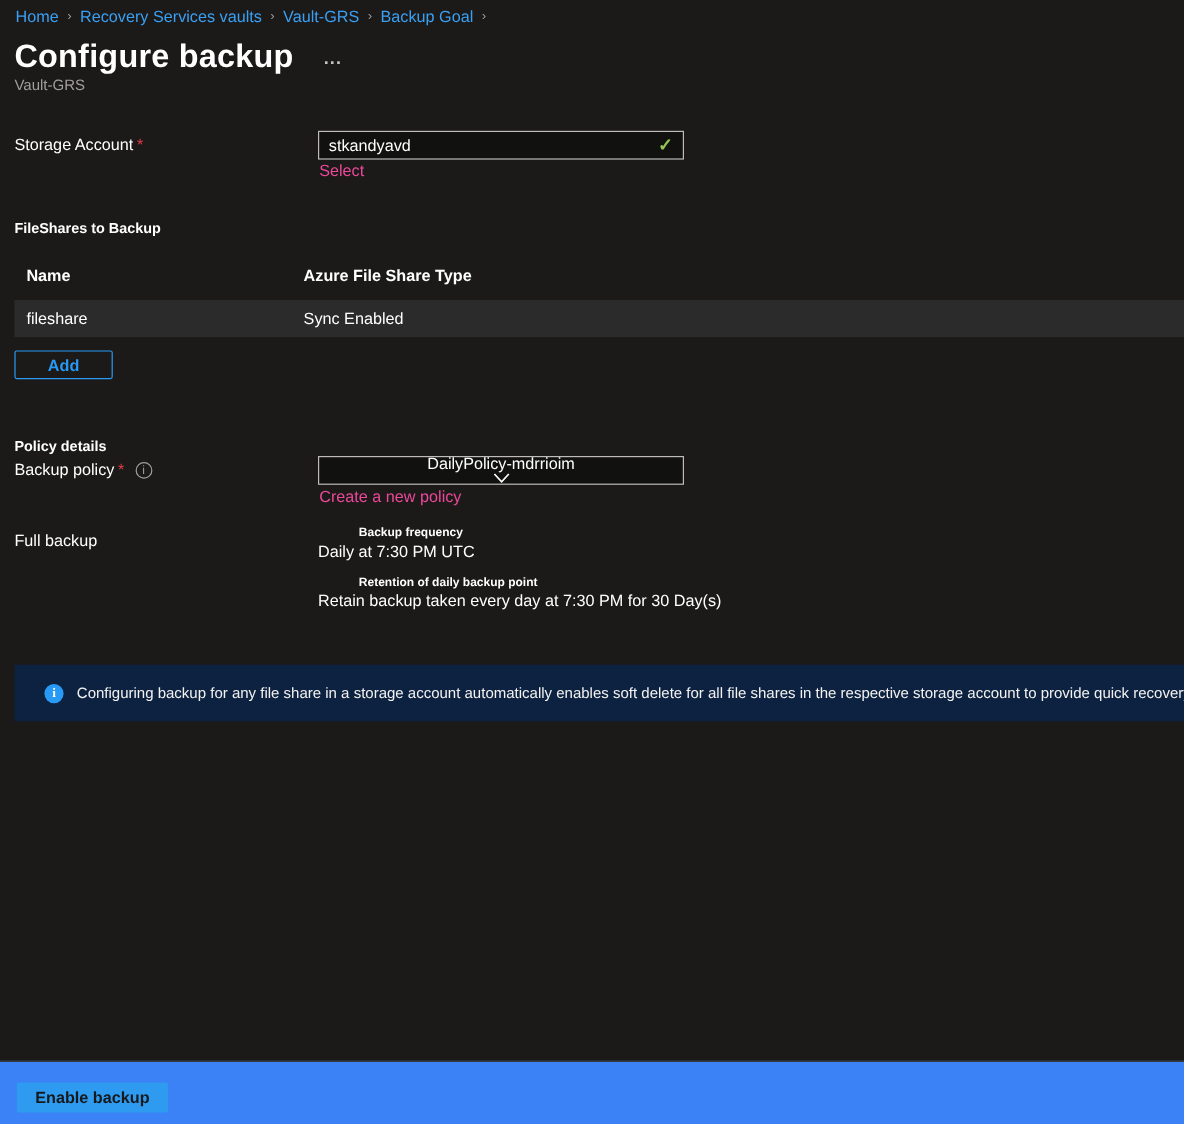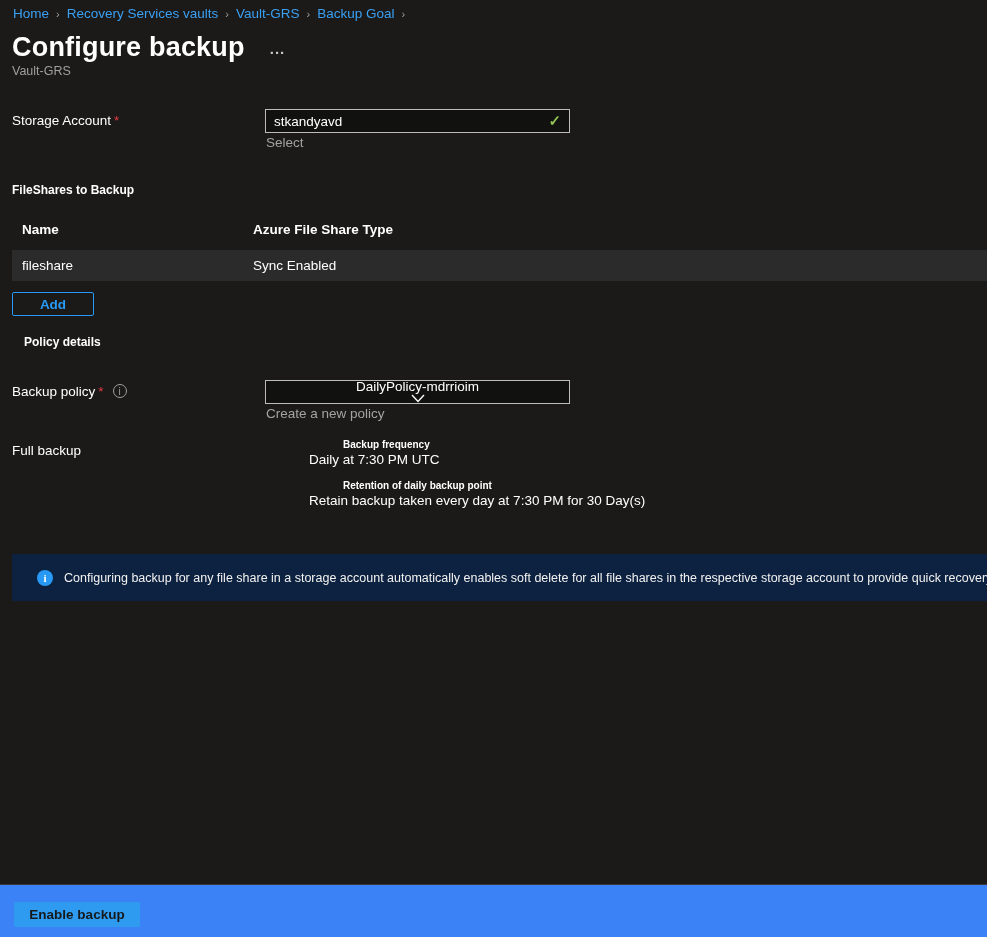--- a/index.html
+++ b/index.html
@@ -48,21 +48,21 @@
     border: 1px solid #bebbb8;
     background: #111110;
     padding: 0 8px;
   }
   .input-box input {
     flex: 1; background: transparent; border: none; outline: none;
     color: #ffffff; font-size: 13.5px; font-family: "Liberation Sans", sans-serif;
   }
   .check-icon { color: #92c353; font-size: 15px; font-weight: 700; flex-shrink: 0; }
 
-  .link { color: #a3a3a3; font-size: 13.5px; cursor: pointer; text-decoration: none; display: inline-block; }
+  .link { color: #ec4899; font-size: 13.5px; cursor: pointer; text-decoration: none; display: inline-block; }
   .select-link { position: absolute; top: 135px; left: 266px; }
   .create-link { position: absolute; top: 406px; left: 266px; }
 
   
   .section-heading { position: absolute; left: 12px; font-size: 12px; font-weight: 700; }
 
   
   .table-header {
     position: absolute; top: 222px; left: 12px; right: 0;
     display: flex; align-items: flex-start; height: 20px;
@@ -168,38 +168,38 @@
 <div class="table-header">
   <div class="col1">Name</div>
   <div class="col2">Azure File Share Type</div>
 </div>
 <div class="table-row">
   <div class="col1">fileshare</div>
   <div class="col2">Sync Enabled</div>
 </div>
 <button class="add-button">Add</button>
 
-<h2 class="section-heading" style="top:335px;margin-left:12px;">Policy details</h2>
+<h2 class="section-heading" style="top:365px;">Policy details</h2>
 
 <div class="form-row" style="top:380px;">
   <div class="label-col">
     <span>Backup policy</span><span class="req">*</span><i class="info-icon">i</i>
   </div>
   <div class="field-col">
     <div class="combo-box">
       <span class="combo-value">DailyPolicy-mdrrioim</span>
       <svg class="chevron-down" width="14" height="9" viewBox="0 0 14 9">
         <polyline points="1,1 7,7.5 13,1" fill="none" stroke="#ffffff" stroke-width="1.4"></polyline>
       </svg>
     </div>
   </div>
 </div>
 <a class="link create-link">Create a new policy</a>
 
-<div class="form-row" style="top:439px;gap:44px;">
+<div class="form-row" style="top:439px;">
   <div class="label-col">Full backup</div>
   <div class="field-col" style="width:420px;">
     <div class="detail-block">
       <div class="detail-title">Backup frequency</div>
       <div class="detail-value">Daily at 7:30 PM UTC</div>
     </div>
     <div class="detail-block">
       <div class="detail-title">Retention of daily backup point</div>
       <div class="detail-value">Retain backup taken every day at 7:30 PM for 30 Day(s)</div>
     </div>

